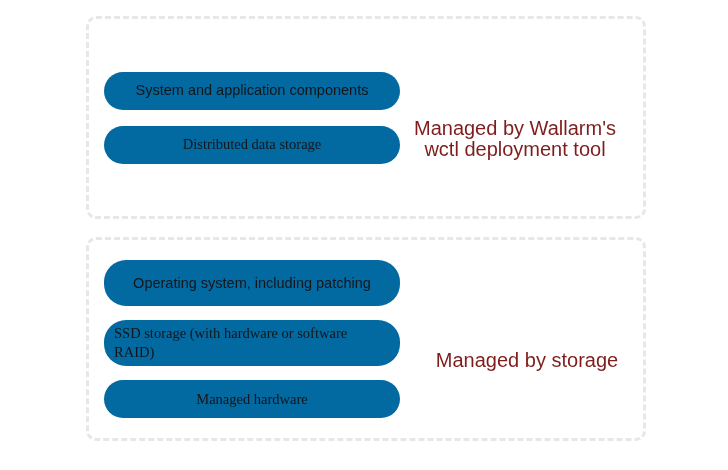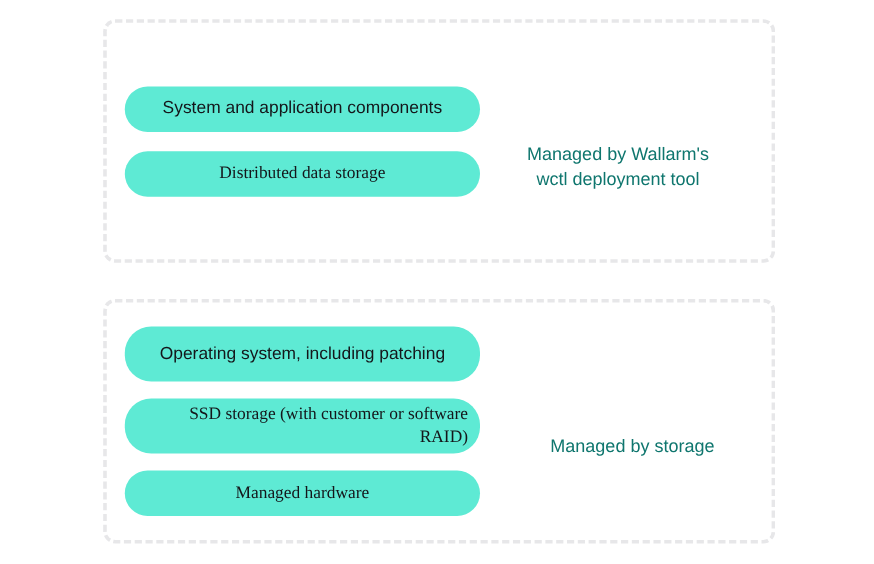--- a/index.html
+++ b/index.html
@@ -30,42 +30,42 @@
     border-radius: 10px;
     display: flex;
     flex-direction: row;
     align-items: center;
   }
   .group-top {
     top: 16px;
     height: 203px;
   }
   .group-bottom {
-    top: 249px;
+    top: 237px;
     height: 204px;
     gap: 24px;
   }
 
   .pill-column {
     width: 314px;
     flex: 0 0 314px;
     display: flex;
     flex-direction: column;
     justify-content: center;
     padding-left: 15px;
     box-sizing: border-box;
   }
 
   .pill {
-    background: #5eead4;
+    background: #0369a1;
     border-radius: 19px;
     color: #14161a;
     font-size: 14.5px;
     line-height: 19px;
-    text-align: right;
+    text-align: left;
     display: flex;
     align-items: center;
     justify-content: center;
     padding: 0 10px;
     box-sizing: border-box;
     width: 296px;
     min-height: 38px;
   }
   .pill.two-line {
     border-radius: 22px;
@@ -76,22 +76,22 @@
     font-family: Liberation Serif, serif;
   }
 
   .group-bottom .pill + .pill {
     margin-top: 14px;
   }
 
   .owner-label {
     flex: 1 1 auto;
     text-align: center;
-    color: #0f766e;
-    font-size: 15px;
+    color: #7f1d1d;
+    font-size: 20px;
     line-height: 21px;
     padding-right: 16px;
     box-sizing: border-box;
     white-space: pre-line;
     margin-top: 43px;
   }
 </style>
 </head>
 <body>
 
@@ -106,21 +106,21 @@
 
     <div class="owner-label">Managed by Wallarm's
 wctl deployment tool</div>
 
   </div>
 
   <div class="group group-bottom">
 
     <div class="pill-column">
       <div class="pill two-line">Operating system, including patching</div>
-      <div class="pill two-line">SSD storage (with customer or software RAID)</div>
+      <div class="pill two-line">SSD storage (with hardware or software RAID)</div>
       <div class="pill">Managed hardware</div>
     </div>
 
     <div class="owner-label">Managed by storage</div>
 
   </div>
 
 </div>
 
 </body></html>

